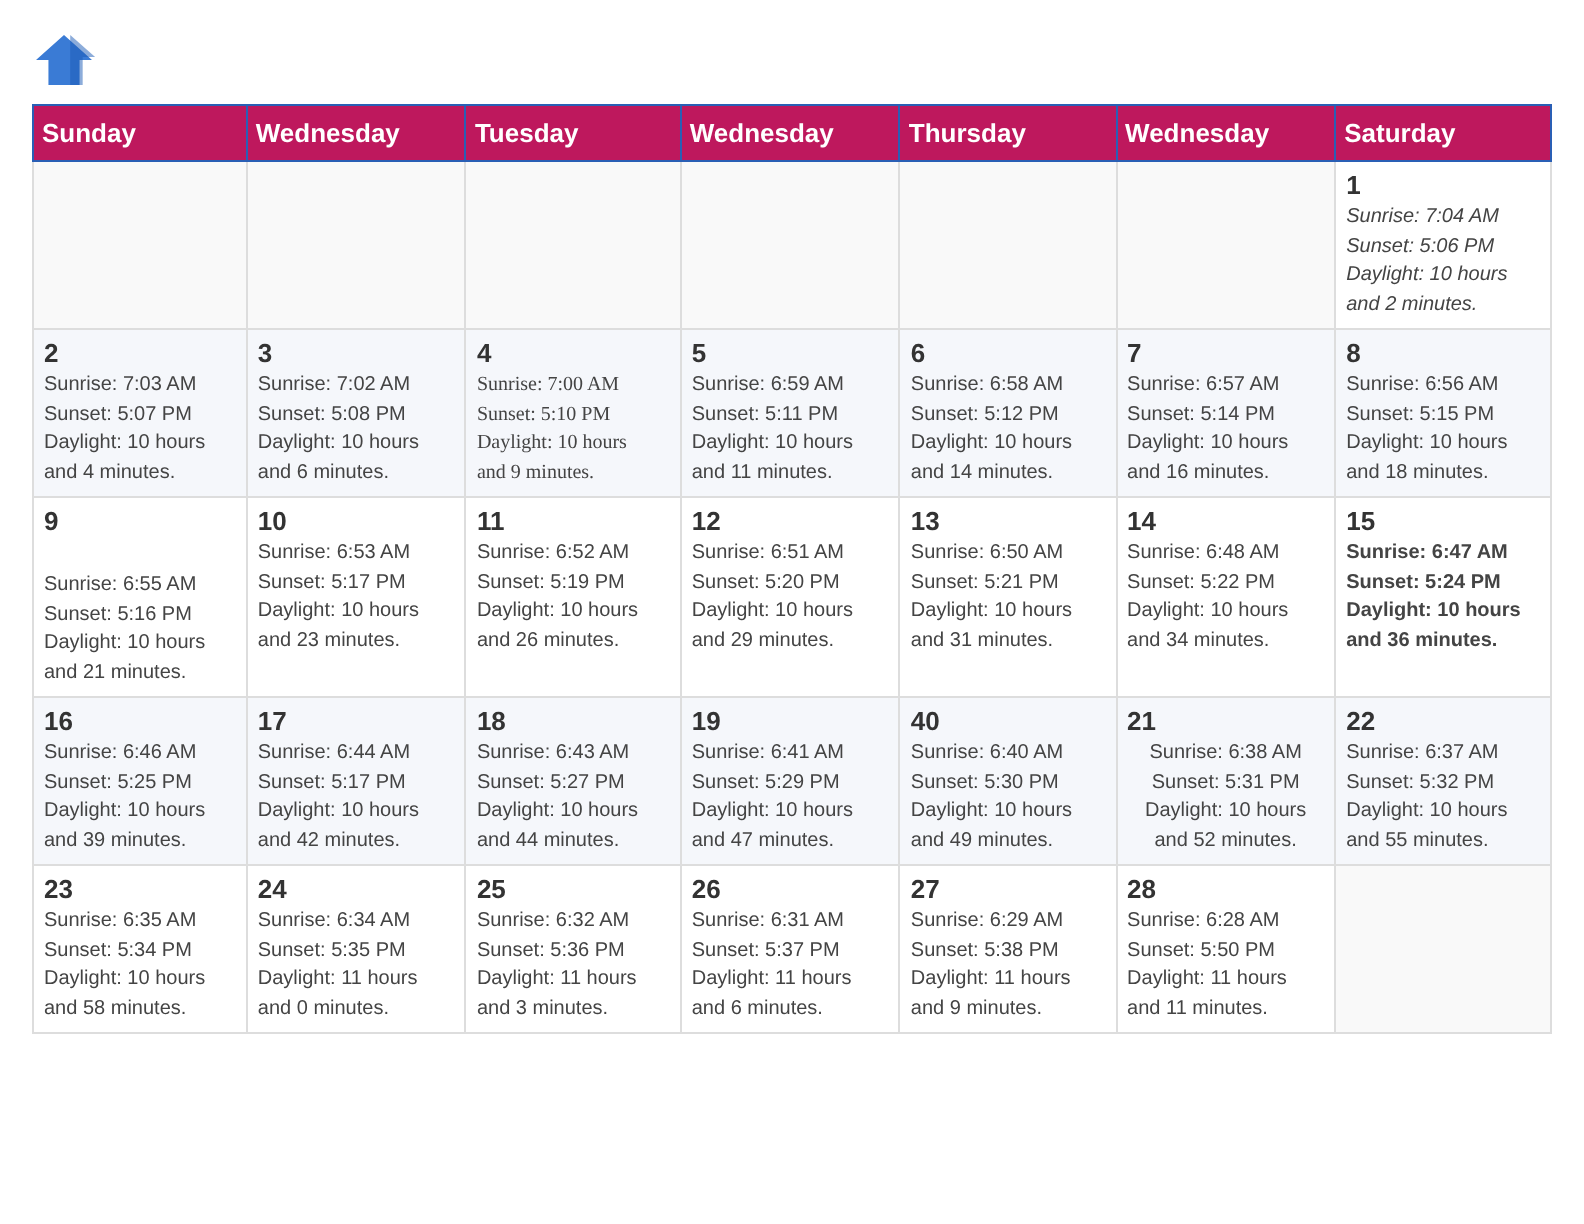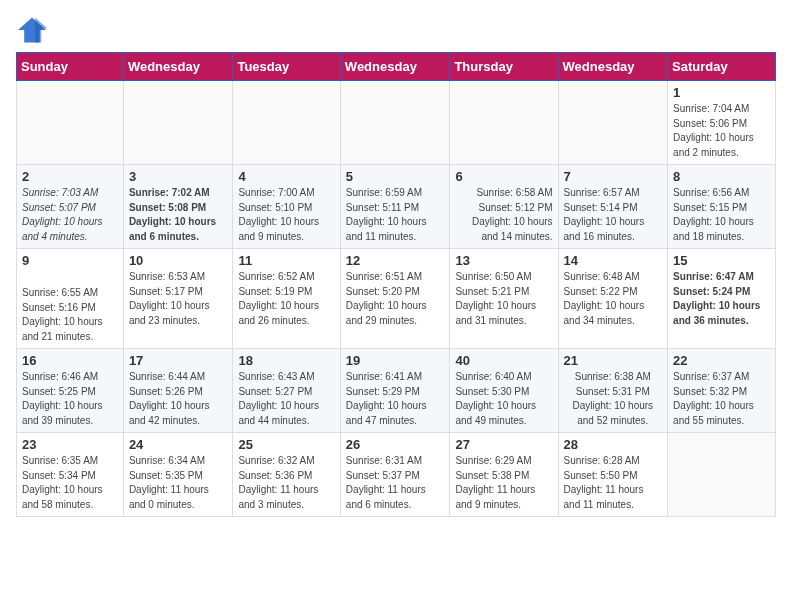--- a/index.html
+++ b/index.html
@@ -121,58 +121,58 @@
   <tbody id="calendar-body">
   <tr>
         <td class="empty-cell"></td>
         <td class="empty-cell"></td>
         <td class="empty-cell"></td>
         <td class="empty-cell"></td>
         <td class="empty-cell"></td>
         <td class="empty-cell"></td>
         <td>
           <span class="day-num">1</span>
-          <div class="day-info" style="white-space: pre-line;">Sunrise: 7:04 AM
+          <div class="day-info" style="white-space: pre-line; font-style: italic;">Sunrise: 7:04 AM
 Sunset: 5:06 PM
 Daylight: 10 hours
 and 2 minutes.</div>
         </td>
       </tr>
       <tr>
         <td>
           <span class="day-num">2</span>
-          <div class="day-info" style="white-space: pre-line; font-style: italic;">Sunrise: 7:03 AM
+          <div class="day-info" style="white-space: pre-line;">Sunrise: 7:03 AM
 Sunset: 5:07 PM
 Daylight: 10 hours
 and 4 minutes.</div>
         </td>
         <td>
           <span class="day-num">3</span>
-          <div class="day-info" style="white-space: pre-line; font-weight: bold;">Sunrise: 7:02 AM
+          <div class="day-info" style="white-space: pre-line;">Sunrise: 7:02 AM
 Sunset: 5:08 PM
 Daylight: 10 hours
 and 6 minutes.</div>
         </td>
         <td>
           <span class="day-num">4</span>
-          <div class="day-info" style="white-space: pre-line;">Sunrise: 7:00 AM
+          <div class="day-info" style="white-space: pre-line; font-family: Liberation Serif, serif;">Sunrise: 7:00 AM
 Sunset: 5:10 PM
 Daylight: 10 hours
 and 9 minutes.</div>
         </td>
         <td>
           <span class="day-num">5</span>
           <div class="day-info" style="white-space: pre-line;">Sunrise: 6:59 AM
 Sunset: 5:11 PM
 Daylight: 10 hours
 and 11 minutes.</div>
         </td>
         <td>
           <span class="day-num">6</span>
-          <div class="day-info" style="white-space: pre-line; text-align: right;">Sunrise: 6:58 AM
+          <div class="day-info" style="white-space: pre-line;">Sunrise: 6:58 AM
 Sunset: 5:12 PM
 Daylight: 10 hours
 and 14 minutes.</div>
         </td>
         <td>
           <span class="day-num">7</span>
           <div class="day-info" style="white-space: pre-line;">Sunrise: 6:57 AM
 Sunset: 5:14 PM
 Daylight: 10 hours
 and 16 minutes.</div>
@@ -240,21 +240,21 @@
         <td>
           <span class="day-num">16</span>
           <div class="day-info" style="white-space: pre-line;">Sunrise: 6:46 AM
 Sunset: 5:25 PM
 Daylight: 10 hours
 and 39 minutes.</div>
         </td>
         <td>
           <span class="day-num">17</span>
           <div class="day-info" style="white-space: pre-line;">Sunrise: 6:44 AM
-Sunset: 5:26 PM
+Sunset: 5:17 PM
 Daylight: 10 hours
 and 42 minutes.</div>
         </td>
         <td>
           <span class="day-num">18</span>
           <div class="day-info" style="white-space: pre-line;">Sunrise: 6:43 AM
 Sunset: 5:27 PM
 Daylight: 10 hours
 and 44 minutes.</div>
         </td>

